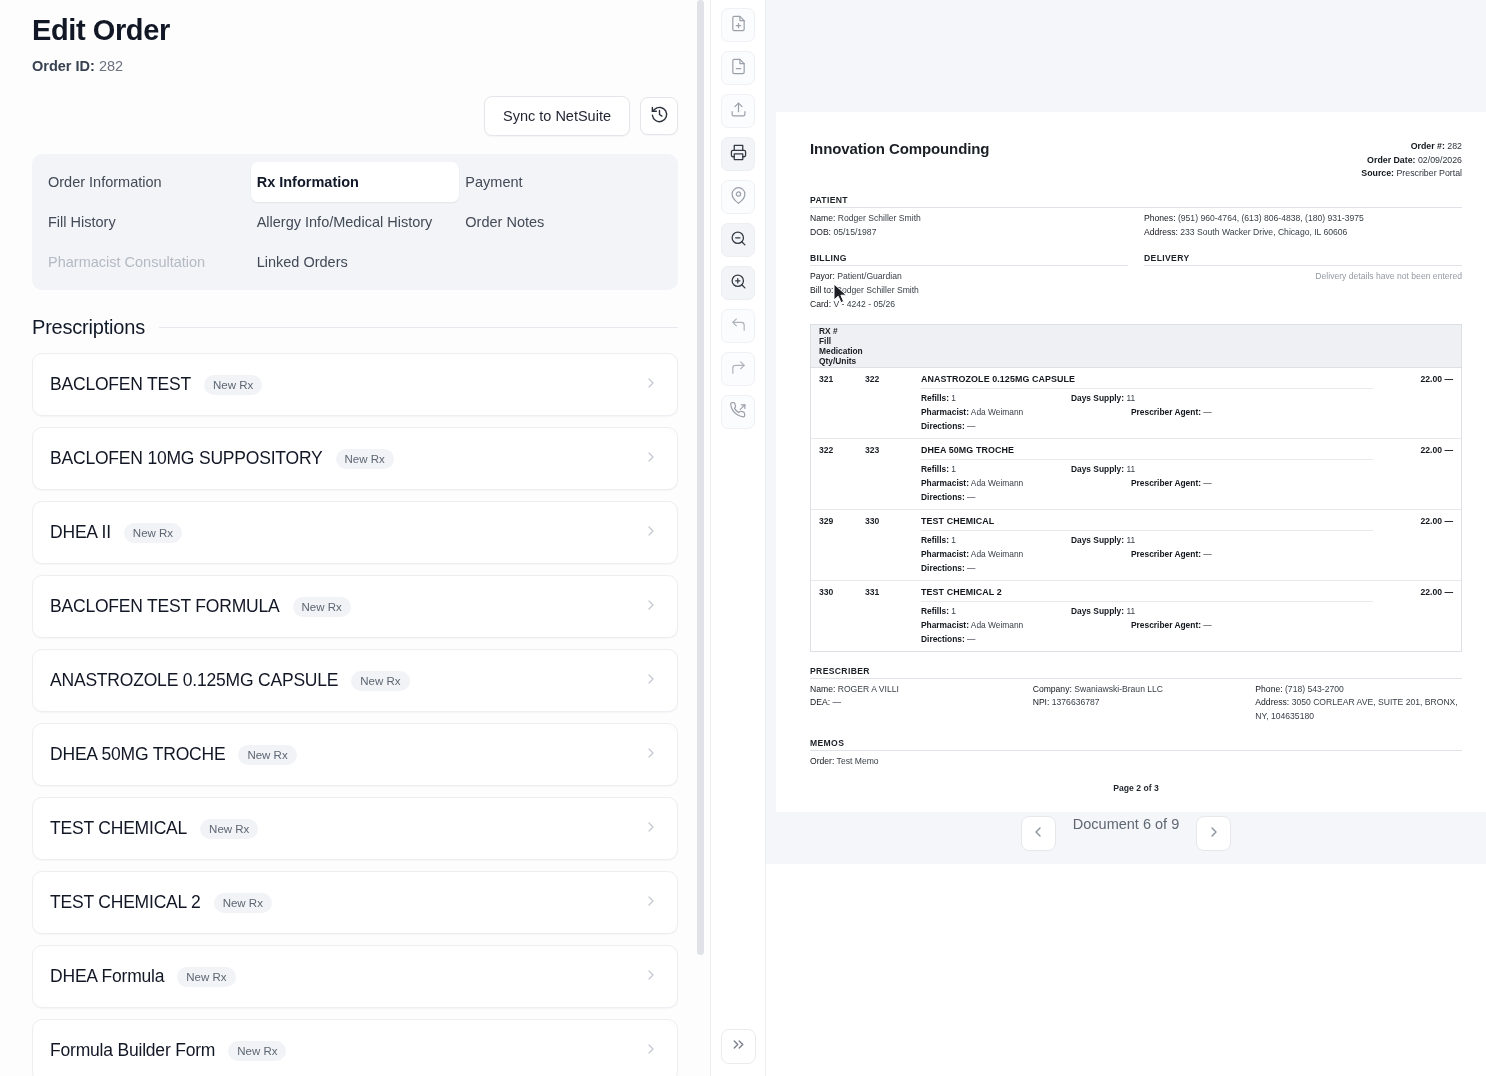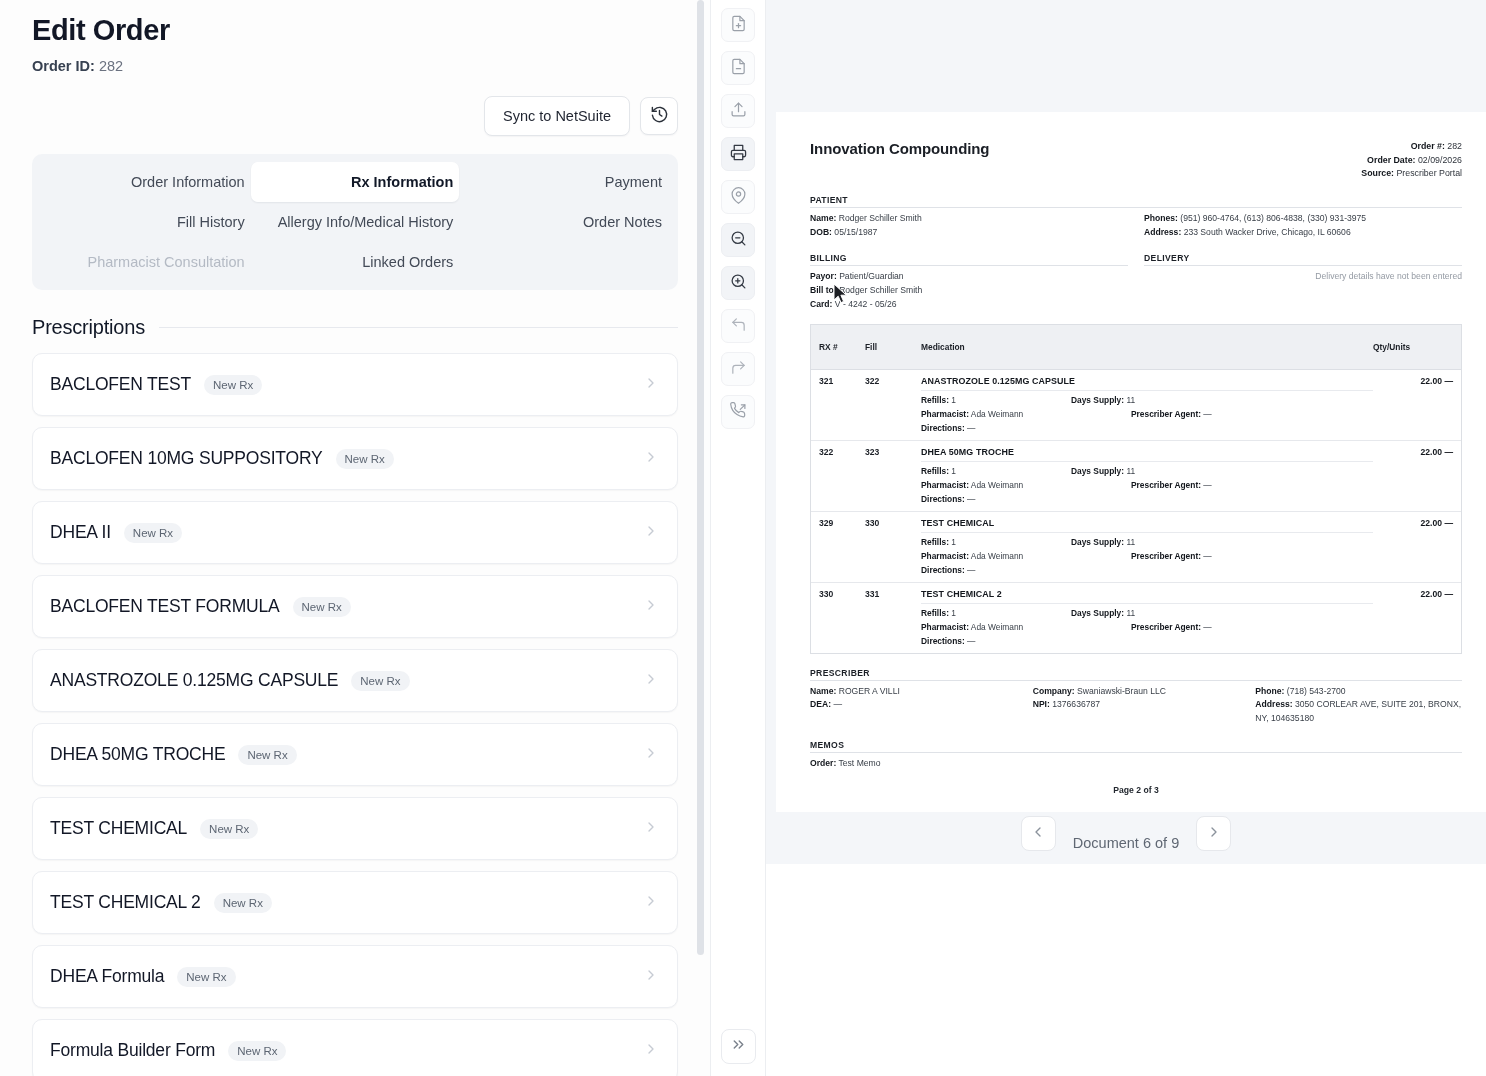--- a/index.html
+++ b/index.html
@@ -50,21 +50,21 @@
 
   
   .tabs-wrap {
     margin-top: 18px; margin-right: 17px;
     background: #f2f4f7; border-radius: 10px;
     padding: 8px 10px;
     display: grid; grid-template-columns: 1fr 1fr 1fr;
     row-gap: 0px;
   }
   .tab {
-    text-align: right; font-size: 14.5px; color: #434a57;
+    text-align: left; font-size: 14.5px; color: #434a57;
     padding: 12px 6px; border-radius: 7px; cursor: pointer;
     white-space: nowrap;
   }
   .tab.active {
     background: #ffffff; color: #111827; font-weight: bold;
     box-shadow: 0 1px 2px rgba(16,24,40,0.07);
   }
   .tab.muted { color: #b4bac4; }
 
   
@@ -142,33 +142,33 @@
   }
   .doc-org { font-size: 15px; font-weight: bold; color: #1b1f26; letter-spacing: -0.1px; }
   .doc-meta { text-align: right; font-size: 8.8px; color: #2f343c; line-height: 1.55; }
   .doc-meta b { color: #13171d; }
 
   .doc-sec-title {
     font-size: 8.6px; font-weight: bold; color: #1b1f26; letter-spacing: 0.35px;
     margin-top: 14px; padding-bottom: 2px; border-bottom: 1px solid #dfe2e7;
   }
   .kv { font-size: 8.6px; color: #3a4049; line-height: 1.6; margin-top: 4px; }
-  .kv b { color: #13171d; font-weight: bold; }
+  .kv b { color: #13171d; font-weight: normal; }
   .kv.muted { color: #949aa3; text-align: right; }
 
   .grid2 { display: flex; gap: 16px; }
   .grid2 > div { flex: 1; }
 
   
   .rx-table {
     margin-top: 12px; border: 1px solid #dcdfe4;
   }
   .rx-thead {
     display: flex; background: #eef0f3; border-bottom: 1px solid #dcdfe4;
-    font-size: 8.4px; font-weight: bold; color: #1b1f26; padding: 17px 8px;
+    font-size: 8.4px; font-weight: bold; color: #1b1f26; padding: 1px 8px; flex-direction: column;
   }
   .c-rx { width: 46px; }
   .c-fill { width: 56px; }
   .c-med { flex: 1; }
   .c-qty { width: 80px; text-align: left; }
   .rx-row { display: flex; padding: 6px 8px 7px 8px; border-bottom: 1px solid #e6e8ec; }
   .rx-row:last-child { border-bottom: none; }
   .rx-num { width: 46px; font-size: 8.6px; font-weight: bold; color: #1b1f26; }
   .rx-fillnum { width: 56px; font-size: 8.6px; font-weight: bold; color: #1b1f26; }
   .rx-body { flex: 1; }
@@ -177,21 +177,21 @@
   .rx-detail b { color: #13171d; }
   .rx-d1 { width: 150px; }
   .rx-d2 { flex: 1; }
   .rx-qty { width: 80px; text-align: right; font-size: 8.6px; font-weight: bold; color: #13171d; }
 
   .page-no { text-align: center; font-size: 8.6px; font-weight: bold; color: #23282f; margin-top: 14px; }
 
   
   .doc-pager {
     position: absolute; bottom: 13px; left: 0; right: 0;
-    display: flex; align-items: flex-end; justify-content: center; gap: 17px;
+    display: flex; align-items: flex-start; justify-content: center; gap: 17px;
   }
   .pager-btn {
     width: 35px; height: 35px; border-radius: 8px; background: #ffffff;
     border: 1px solid #e6e8ec; display: flex; align-items: center; justify-content: center;
     color: #8b929c; cursor: pointer;
   }
   .pager-label { font-size: 14.5px; color: #5f6773; }
 
   
   .cursor { position: absolute; left: 833px; top: 283px; z-index: 60; pointer-events: none; }
@@ -511,21 +511,21 @@
             <span>Rodger Schiller Smith</span>
           </div>
           <div class="kv" style="margin-top:0">
             <b>DOB:</b>
             <span>05/15/1987</span>
           </div>
         </div>
         <div>
           <div class="kv">
             <b>Phones:</b>
-            <span>(951) 960-4764, (613) 806-4838, (330) 931-3975</span>
+            <span>(951) 960-4764, (613) 806-4838, (180) 931-3975</span>
           </div>
           <div class="kv" style="margin-top:0">
             <b>Address:</b>
             <span>233 South Wacker Drive, Chicago, IL 60606</span>
           </div>
         </div>
       </div>
 
       <div class="grid2">
         <div class="doc-sec-title">BILLING</div>

